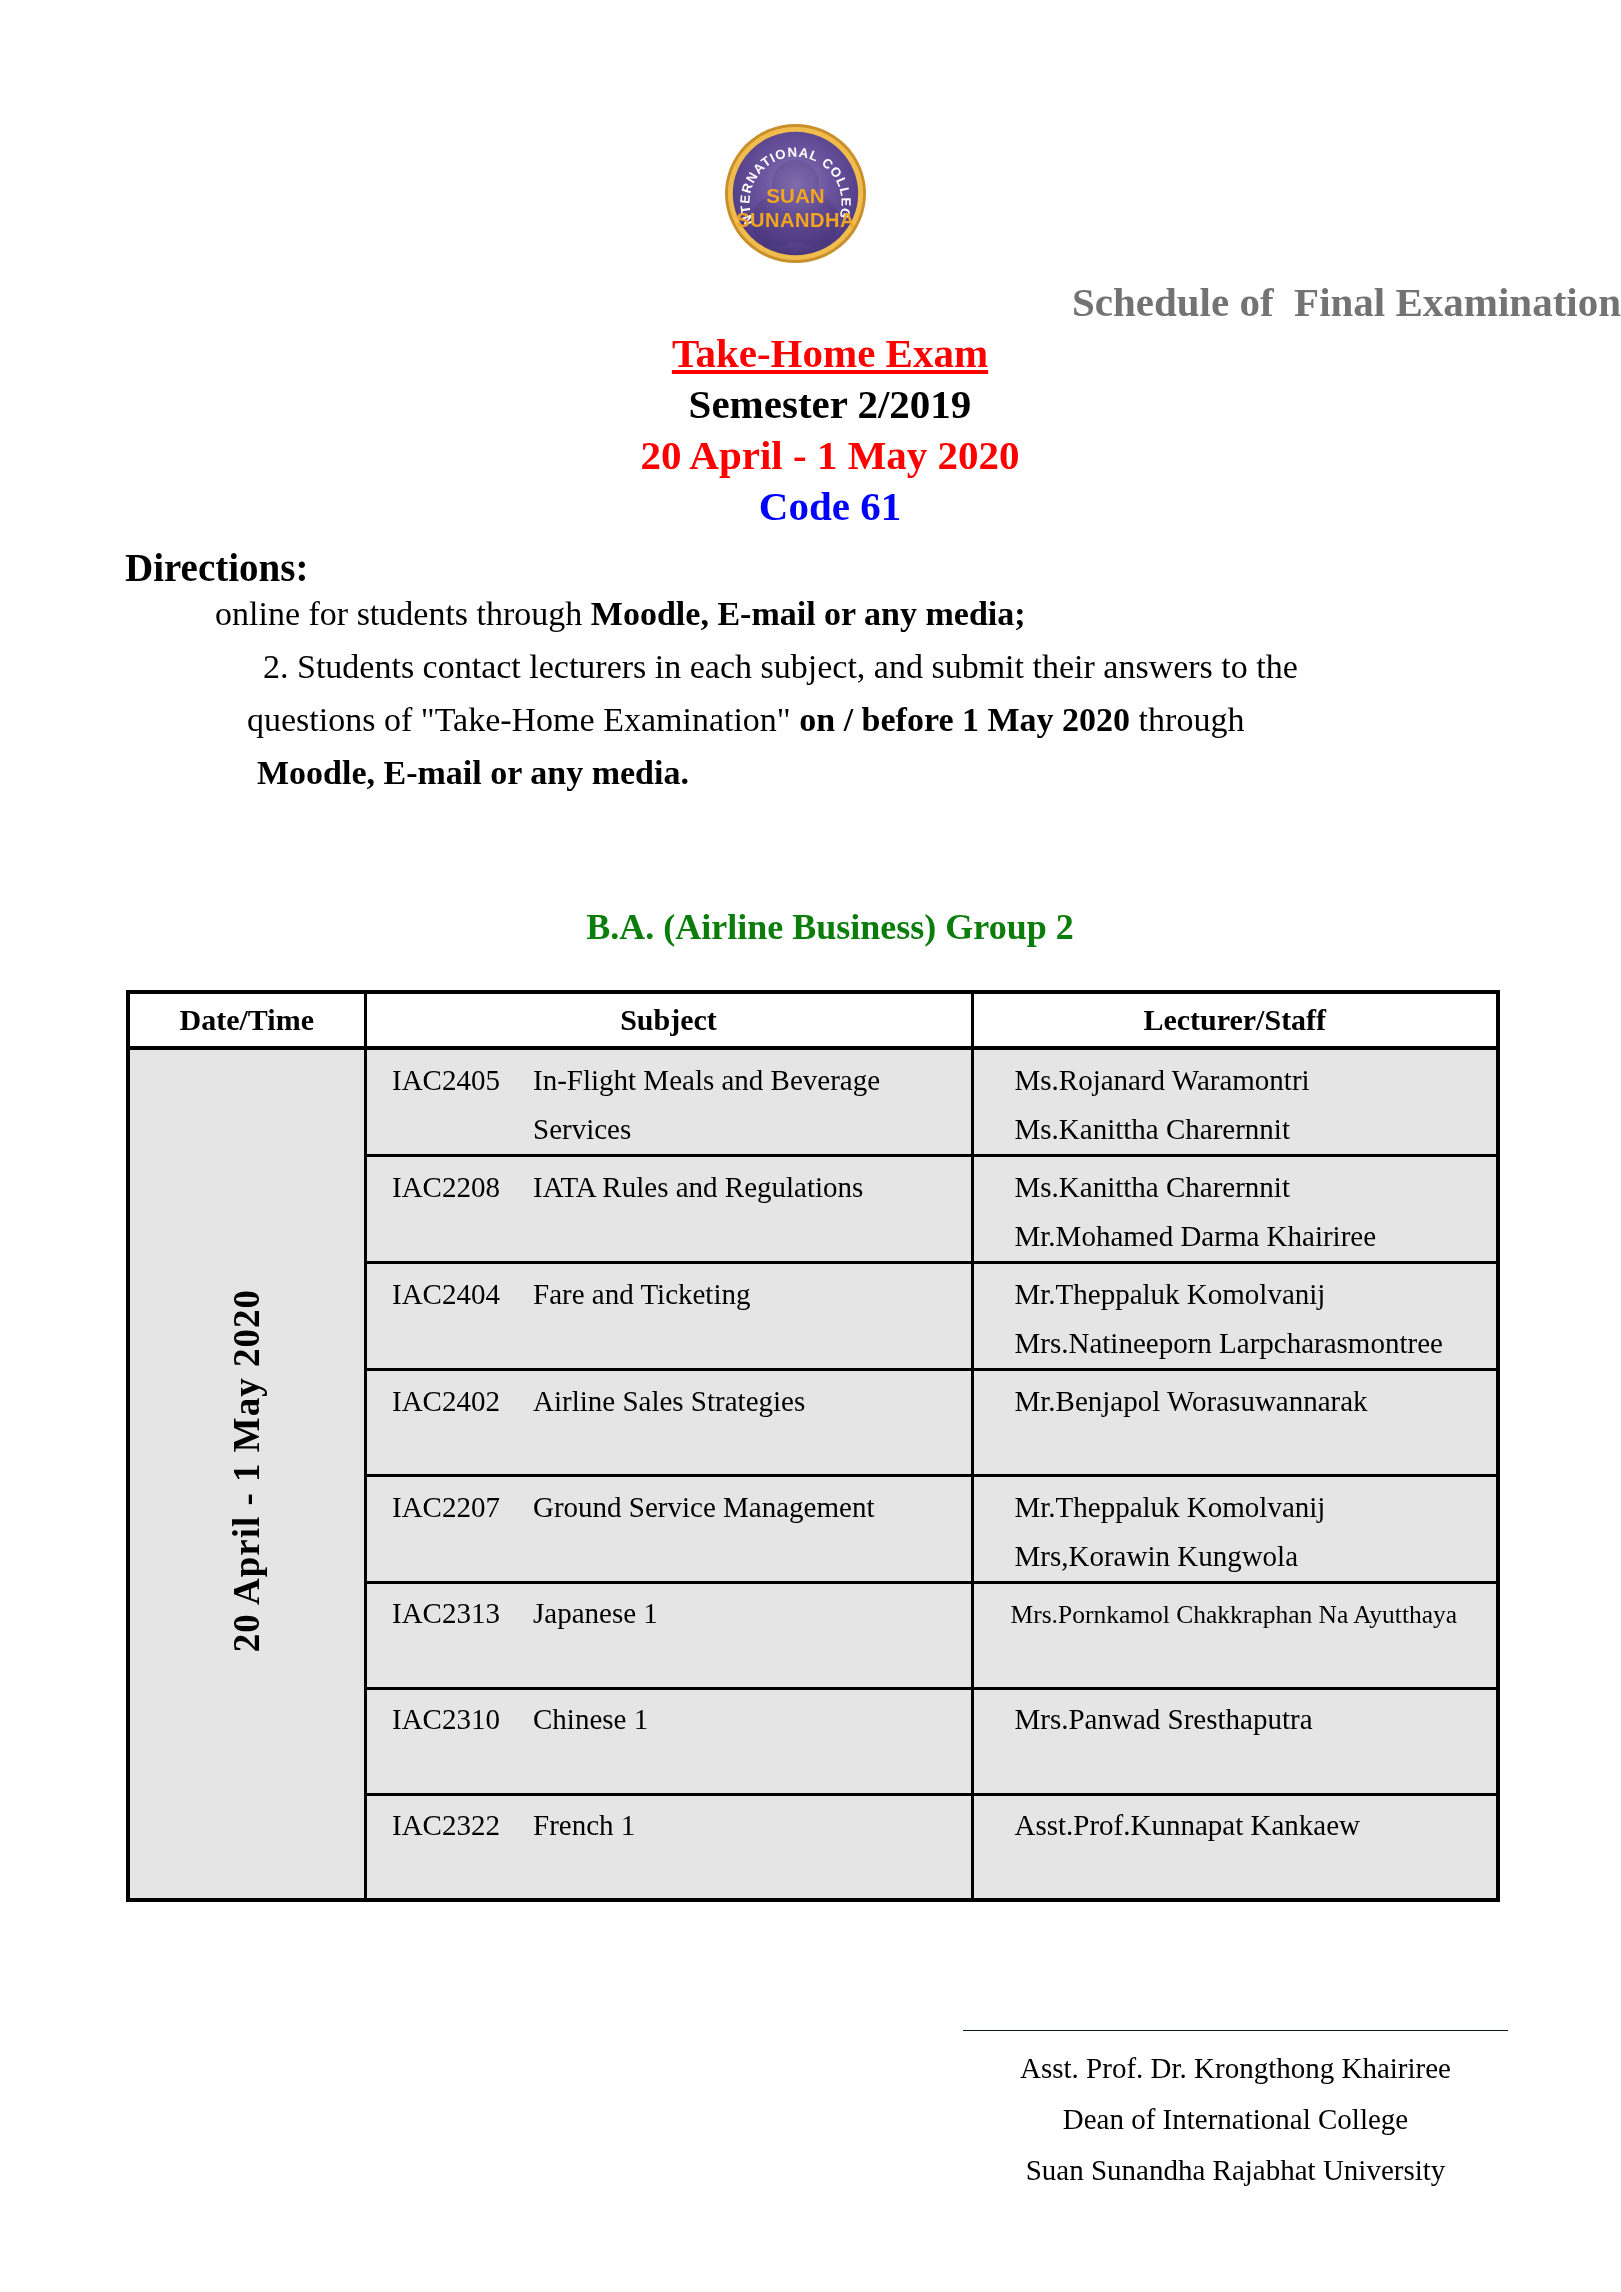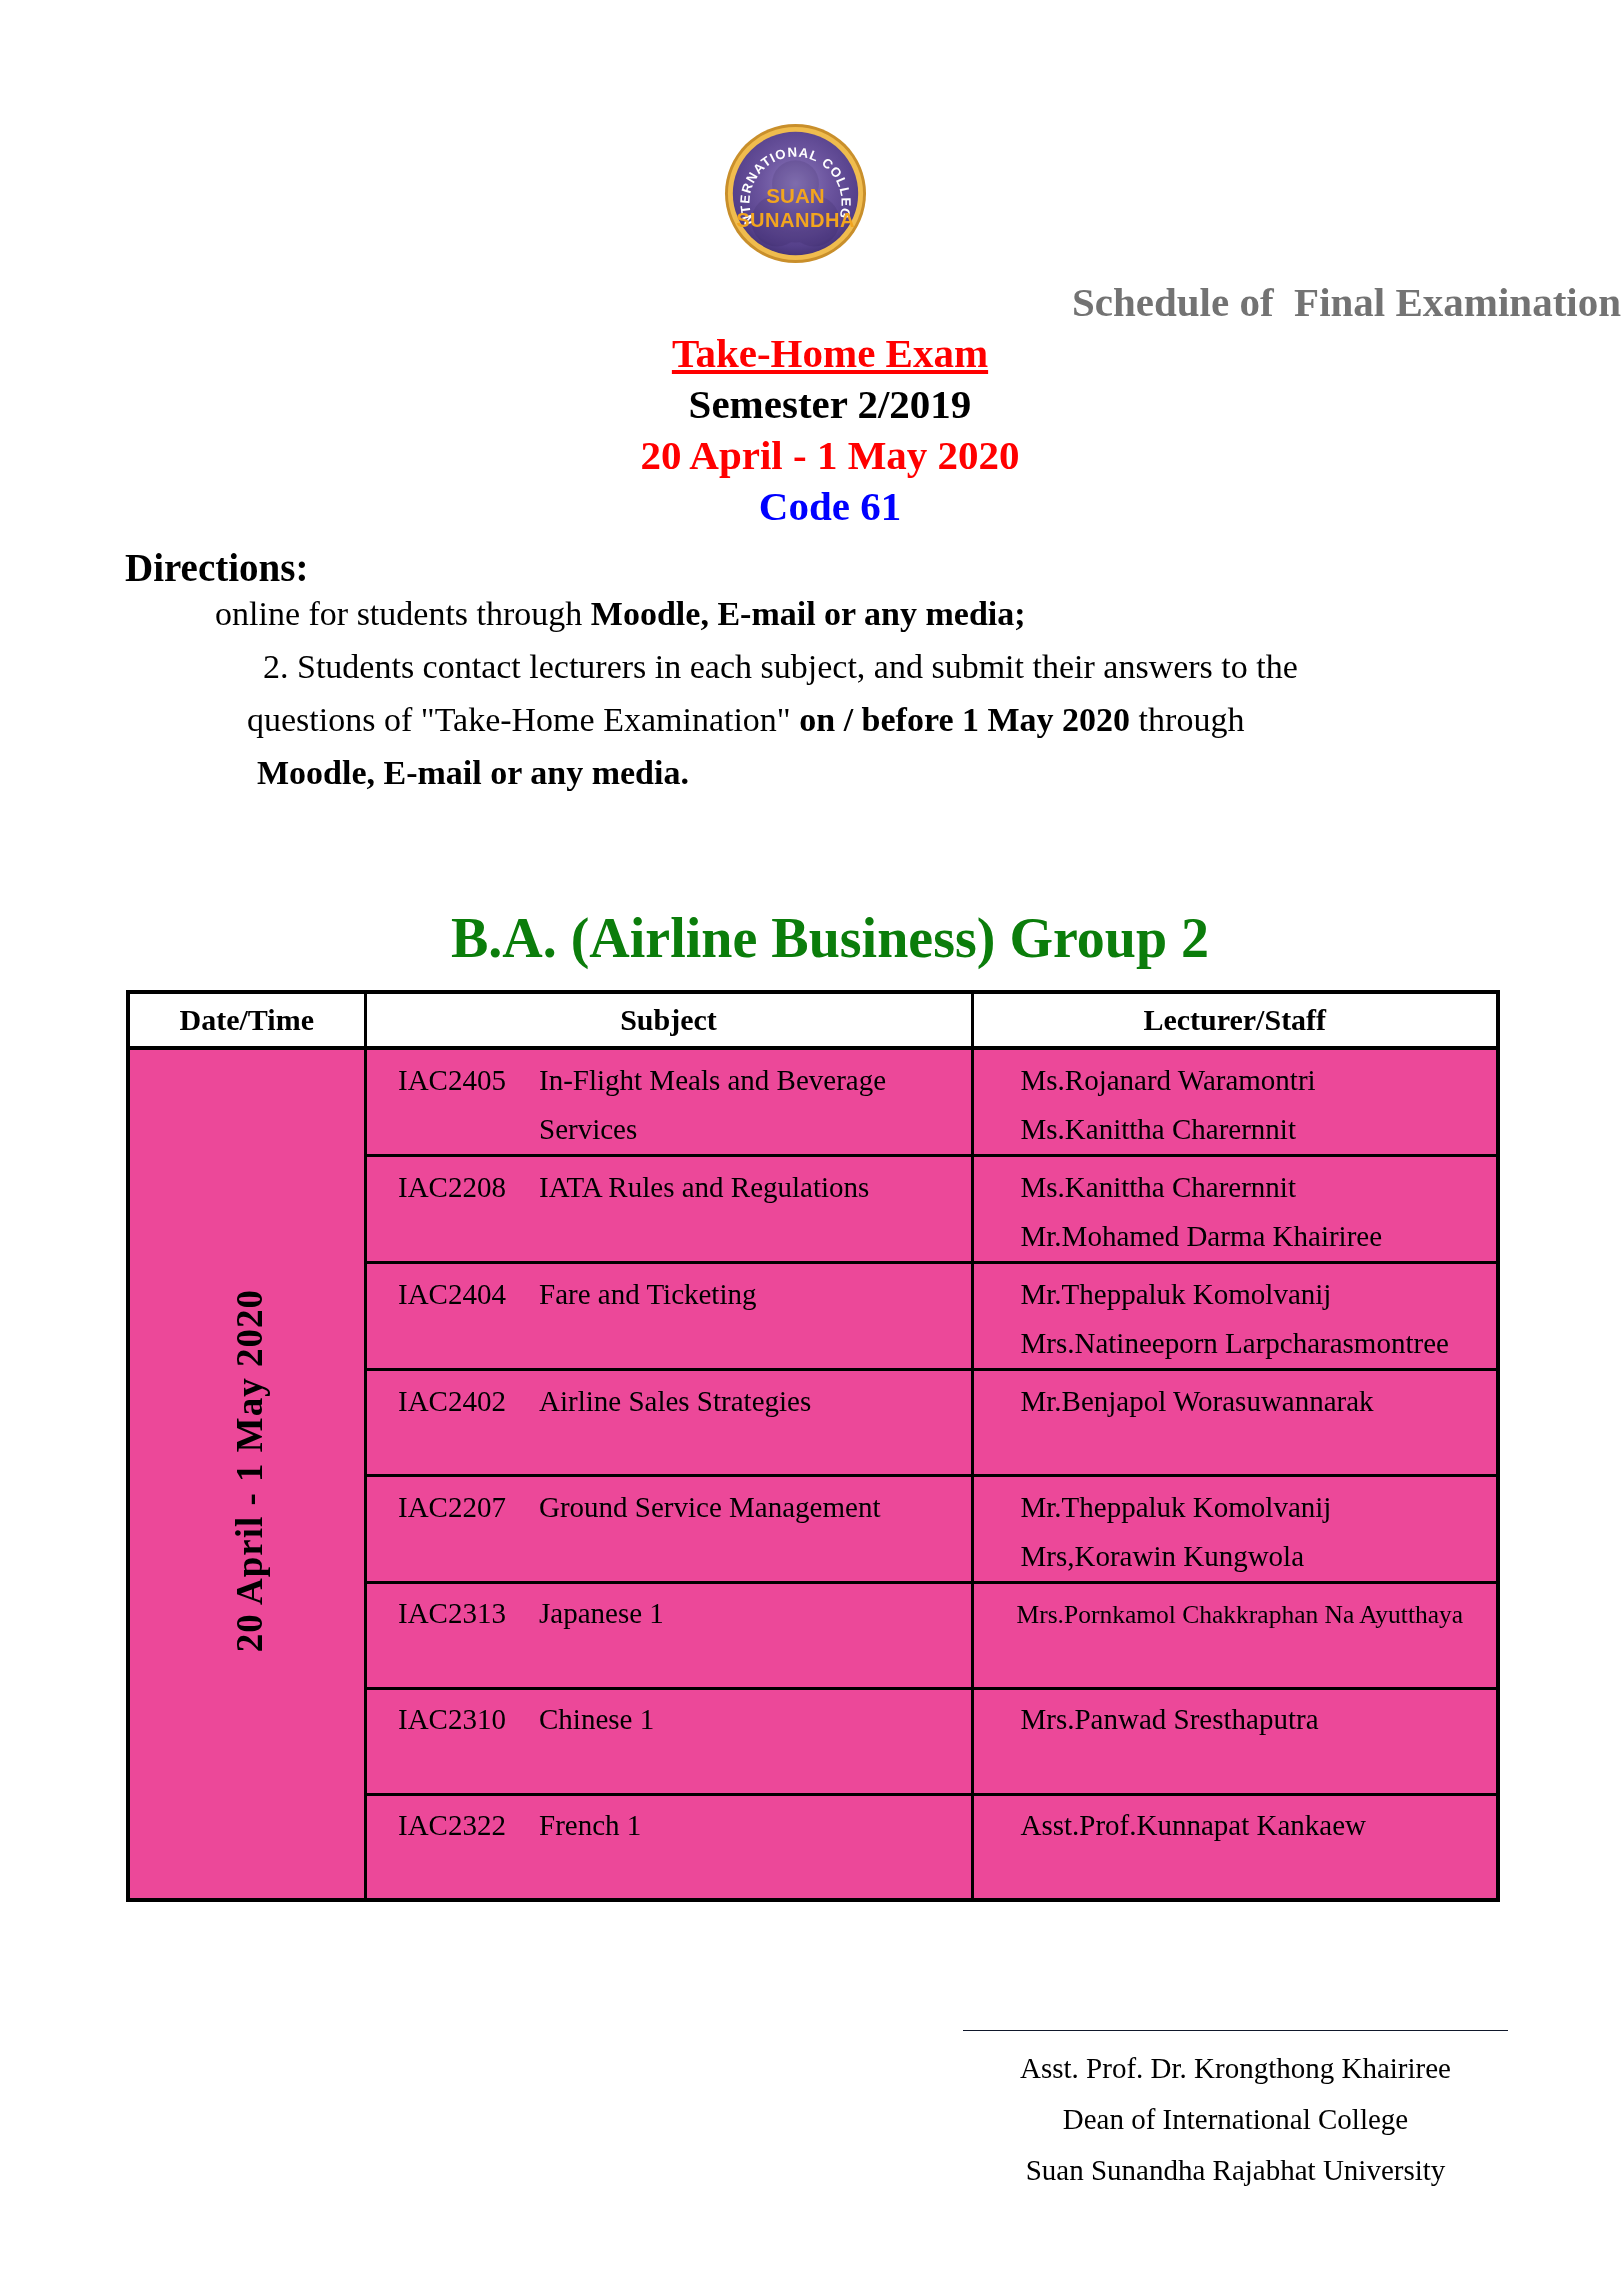--- a/index.html
+++ b/index.html
@@ -22,31 +22,31 @@
   .directions-lines { position:absolute; left:0; top:587px; width:1621px; font-size:34px; }
   .dline { line-height:53px; white-space:pre-wrap; }
   .dline:nth-child(1) { padding-left:215px; }
   .dline:nth-child(2) { padding-left:263px; }
   .dline:nth-child(3) { padding-left:247px; }
   .dline:nth-child(4) { padding-left:257px; }
   .dline:nth-child(5) { padding-left:257px; }
   .dline b { font-weight:bold; }
 
   .section-title { position:absolute; left:39px; top:906px; width:1582px; text-align:center;
-                   font-size:56px; font-weight:bold; }
+                   font-size:36px; font-weight:bold; }
 
   table.exam { position:absolute; left:126px; top:973px; width:1370px;
                border-collapse:collapse; table-layout:fixed; font-size:29px;
                border:4.9px solid #000;margin-top:17px; }
   table.exam th, table.exam td { border:3.9px solid #000; }
   table.exam thead tr { height:56px; }
   table.exam thead th { font-size:30px; font-weight:bold; text-align:center; vertical-align:middle;
                         border-bottom:4.9px solid #000; }
   table.exam tbody tr { height:106px; }
-  table.exam tbody td { vertical-align:top; background:#ec4899;padding-left:6px; }
+  table.exam tbody td { vertical-align:top; background:#e5e5e5; }
 
   col.c-date { width:237px; } col.c-subj { width:607px; } col.c-lect { width:526px; }
 
   td.datecell { text-align:center; vertical-align:middle !important; }
   .vtext { display:inline-block; writing-mode:vertical-rl; transform:rotate(180deg);
            font-size:37px; font-weight:bold; letter-spacing:1px; white-space:nowrap; }
 
   .subj { display:flex; padding:5.9px 5.9px 0 25.5px; line-height:49px; align-items:flex-start; }
   .subj .code { flex:0 0 141px; }
   .subj .sname { flex:1 1 auto; }

